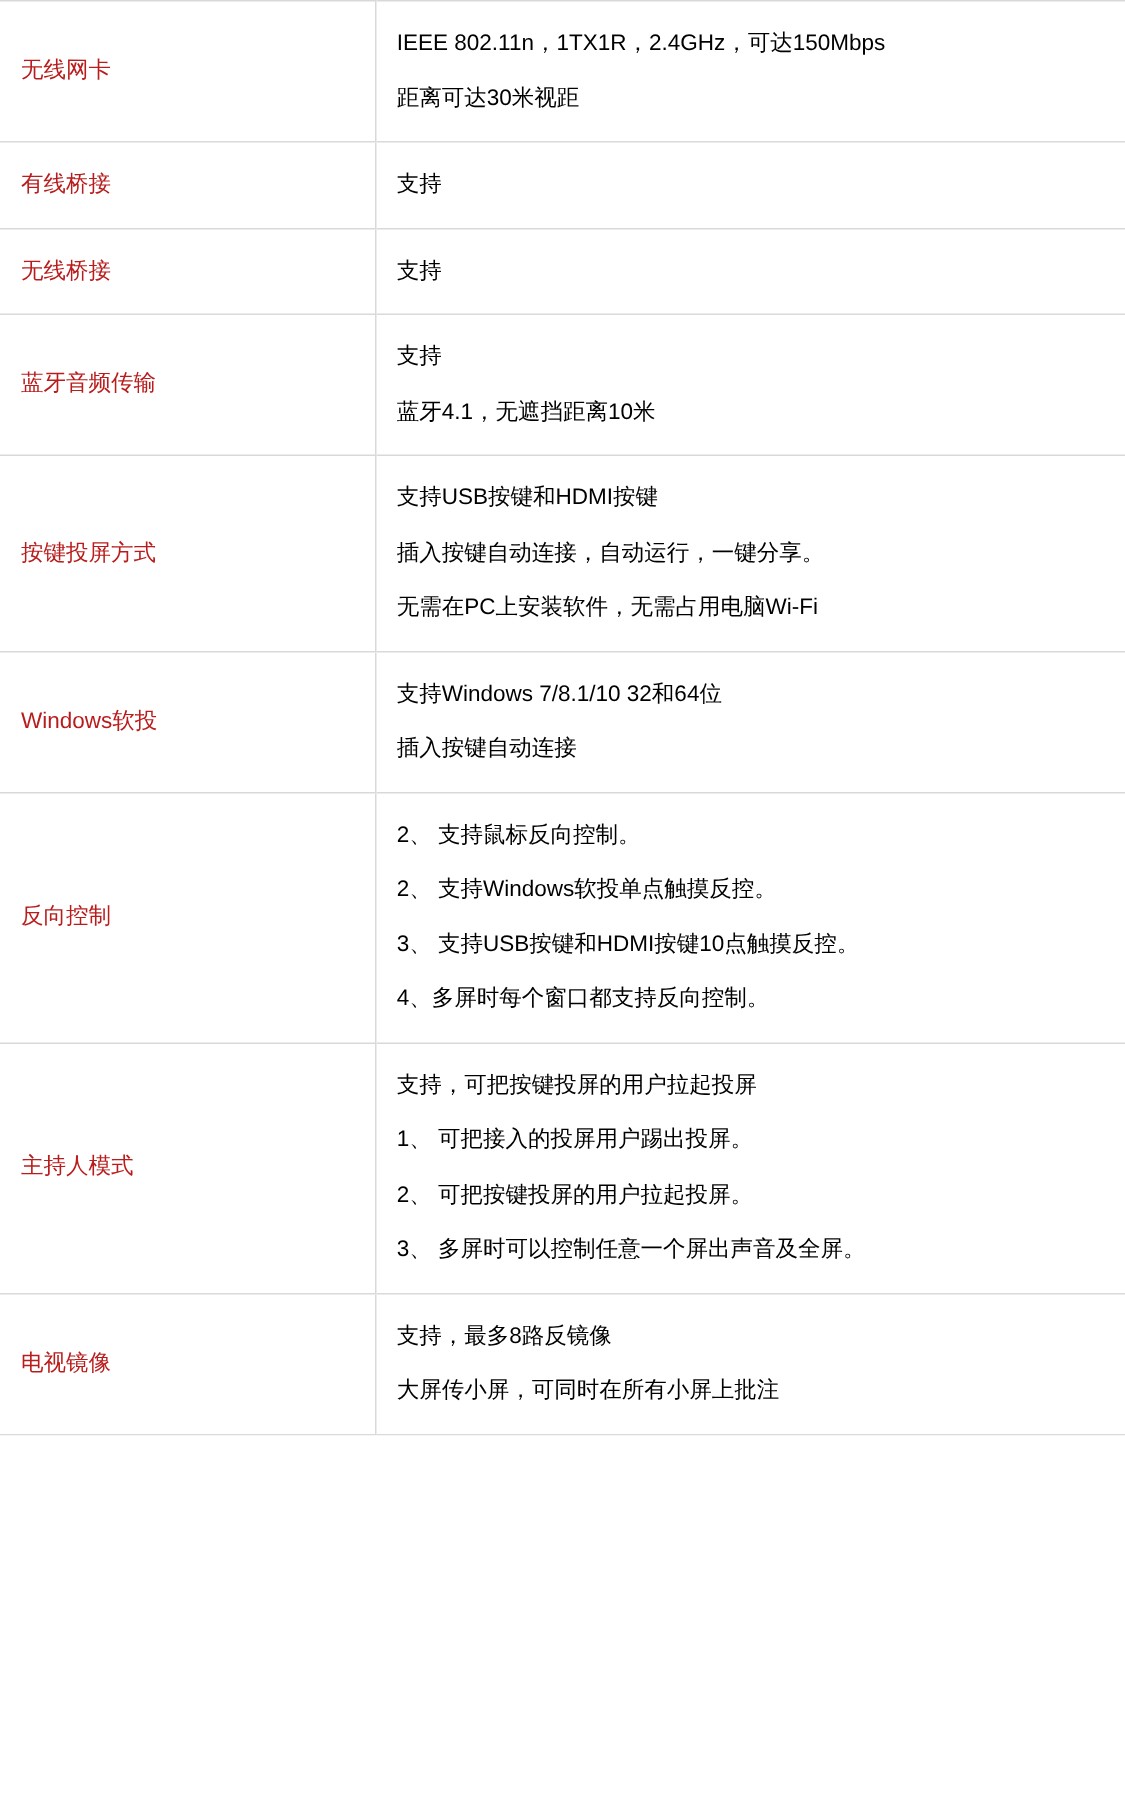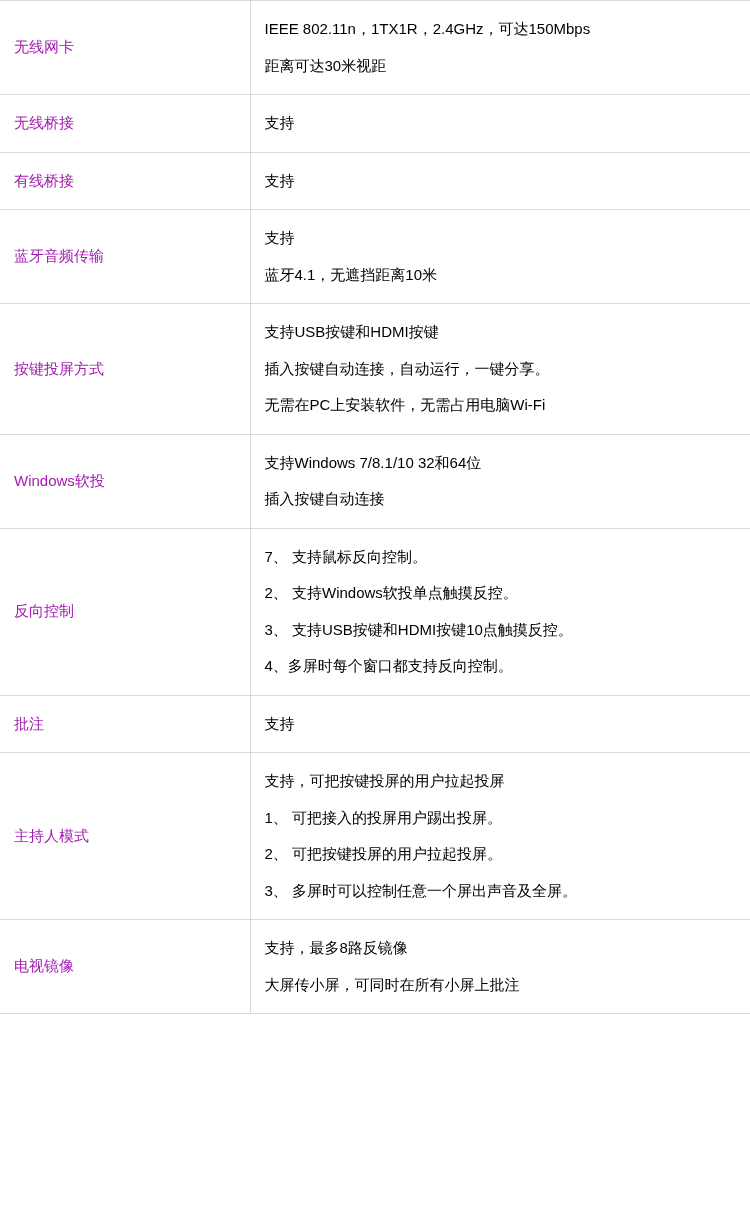--- a/index.html
+++ b/index.html
@@ -29,21 +29,21 @@
     line-height: 1.5;
     padding: 12px 14px;
   }
   .spec-table td:last-child {
     border-right: none;
   }
   .col-label {
     width: 250px;
     box-sizing: border-box;
     padding-left: 14px;
-    color: #a21caf;
+    color: #b91c1c;
   }
   .col-value {
     width: 500px;
     box-sizing: border-box;
     padding-left: 14px;
   }
   .val-line {
     margin: 0;
     padding: 5px 0;
     white-space: pre-wrap;
@@ -69,30 +69,30 @@
         <span class="label-text">无线网卡</span>
       </td>
       <td class="col-value">
         <p class="val-line">IEEE 802.11n，1TX1R，2.4GHz，可达150Mbps</p>
         <p class="val-line">距离可达30米视距</p>
       </td>
     </tr>
 
     <tr>
       <td class="col-label">
-        <span class="label-text">无线桥接</span>
+        <span class="label-text">有线桥接</span>
       </td>
       <td class="col-value">
         <p class="val-line">支持</p>
       </td>
     </tr>
 
     <tr>
       <td class="col-label">
-        <span class="label-text">有线桥接</span>
+        <span class="label-text">无线桥接</span>
       </td>
       <td class="col-value">
         <p class="val-line">支持</p>
       </td>
     </tr>
 
     <tr>
       <td class="col-label">
         <span class="label-text">蓝牙音频传输</span>
       </td>
@@ -122,36 +122,28 @@
         <p class="val-line">插入按键自动连接</p>
       </td>
     </tr>
 
 
     <tr>
       <td class="col-label">
         <span class="label-text">反向控制</span>
       </td>
       <td class="col-value">
-        <p class="val-line">7、 支持鼠标反向控制。</p>
+        <p class="val-line">2、 支持鼠标反向控制。</p>
         <p class="val-line">2、 支持Windows软投单点触摸反控。</p>
         <p class="val-line">3、 支持USB按键和HDMI按键10点触摸反控。</p>
         <p class="val-line">4、多屏时每个窗口都支持反向控制。</p>
       </td>
     </tr>
 
 
-    <tr>
-      <td class="col-label">
-        <span class="label-text">批注</span>
-      </td>
-      <td class="col-value">
-        <p class="val-line">支持</p>
-      </td>
-    </tr>
 
     <tr>
       <td class="col-label">
         <span class="label-text">主持人模式</span>
       </td>
       <td class="col-value">
         <p class="val-line">支持，可把按键投屏的用户拉起投屏</p>
         <p class="val-line">1、 可把接入的投屏用户踢出投屏。</p>
         <p class="val-line">2、 可把按键投屏的用户拉起投屏。</p>
         <p class="val-line">3、 多屏时可以控制任意一个屏出声音及全屏。</p>

